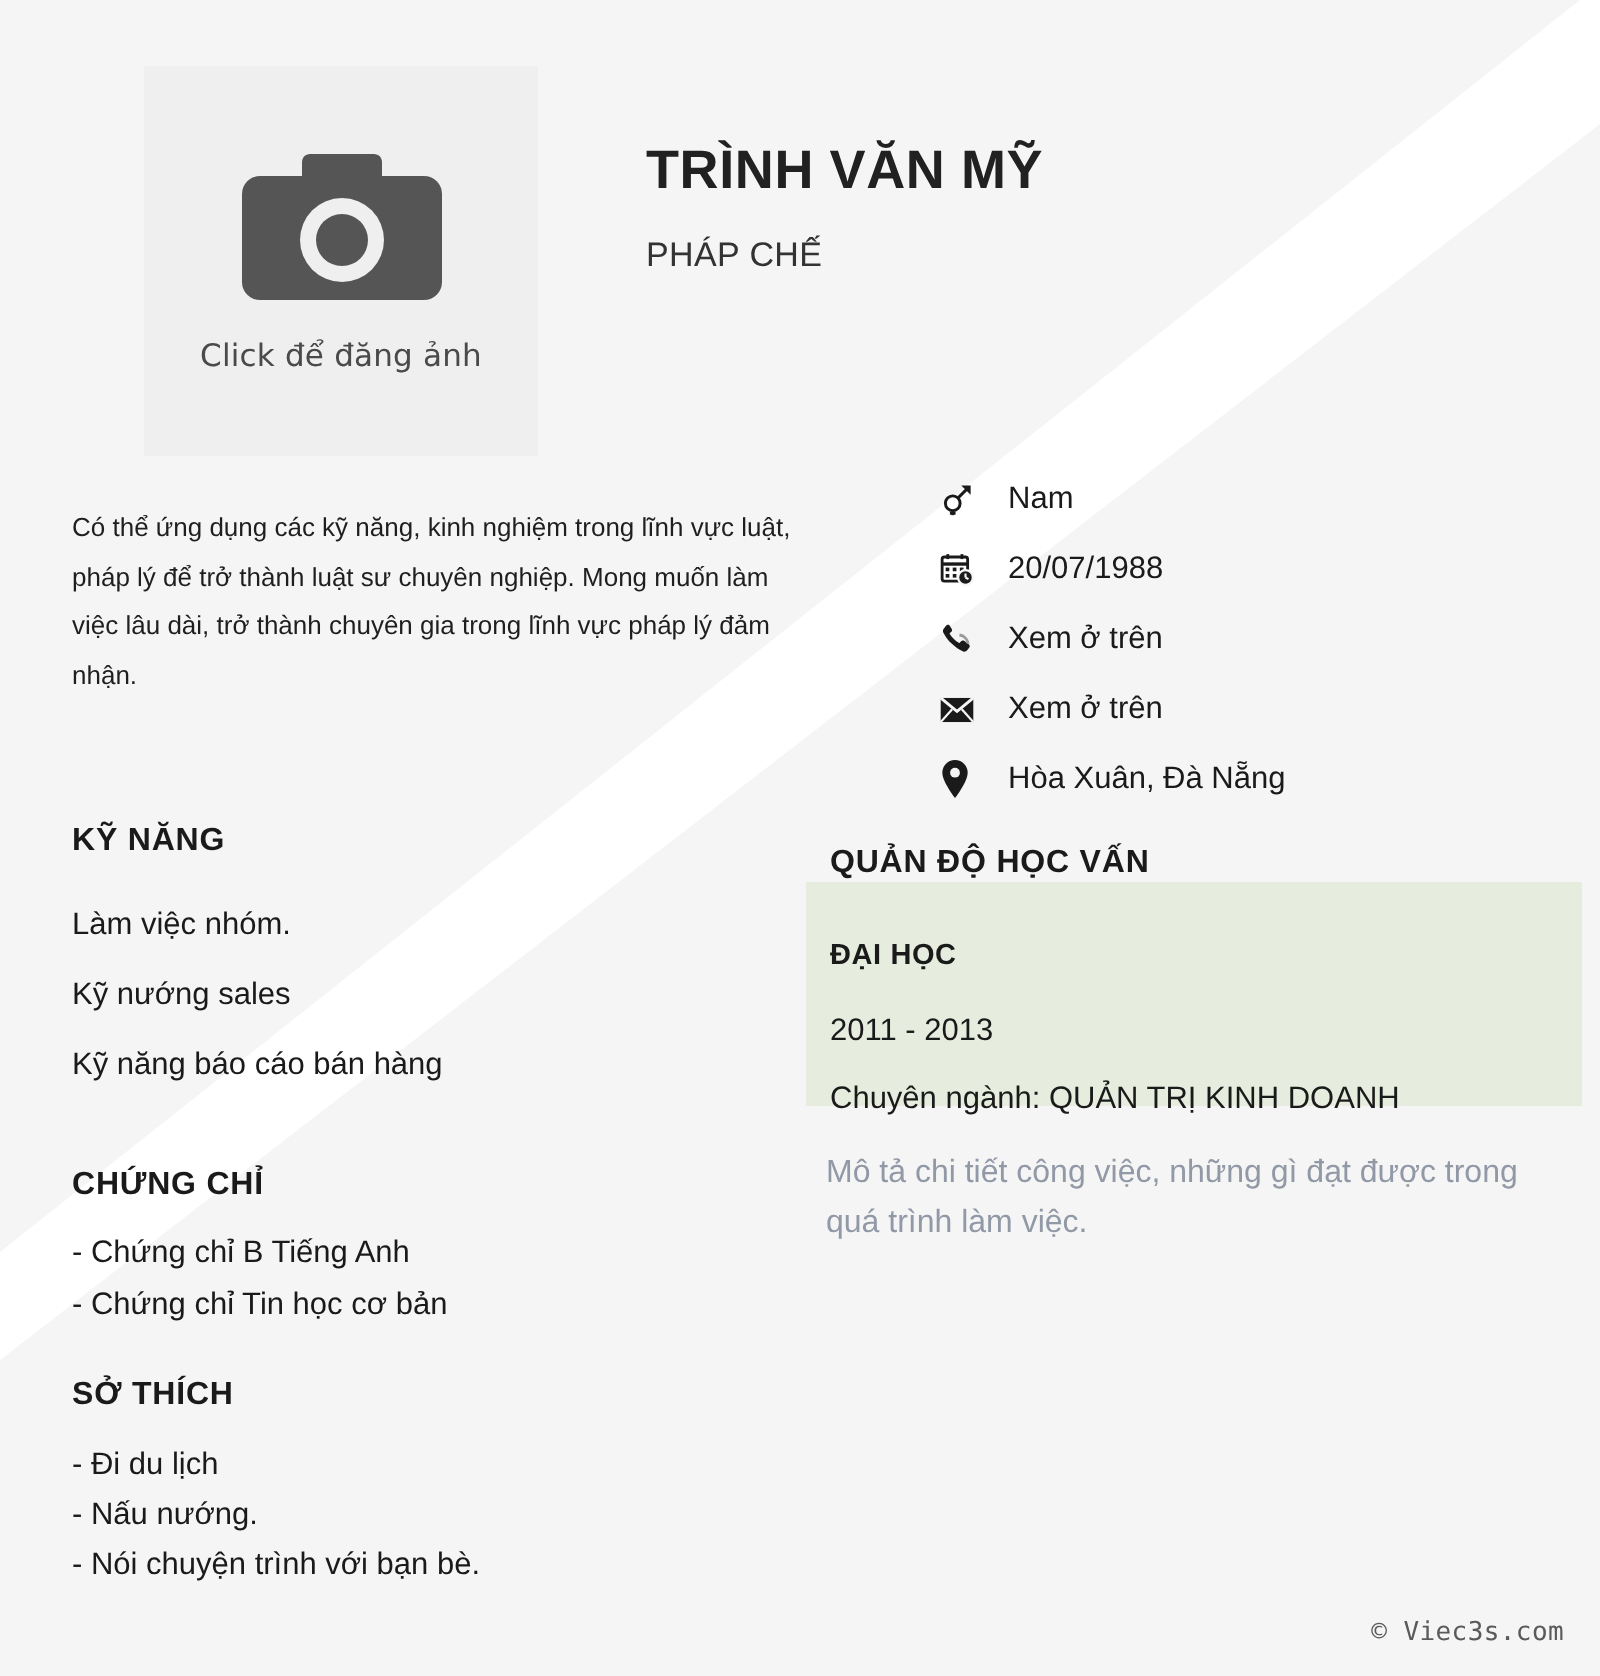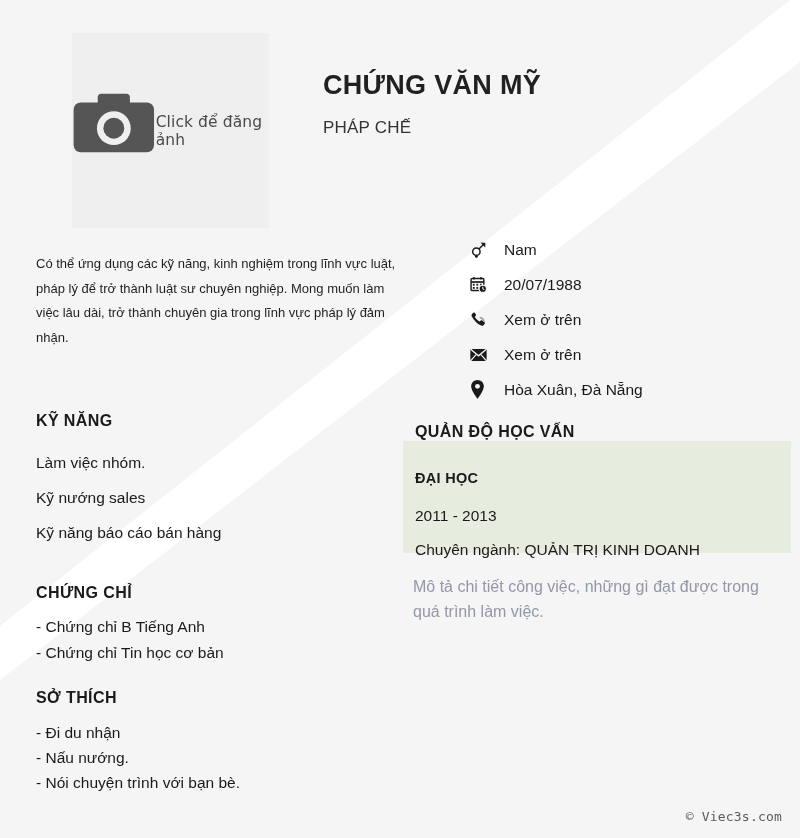--- a/index.html
+++ b/index.html
@@ -60,21 +60,21 @@
 
   
   .photo-box {
     position: absolute;
     left: 72px;
     top: 33px;
     width: 197px;
     height: 195px;
     background: #efefef;
     display: flex;
-    flex-direction: row;
+    flex-direction: column;
     align-items: center;
     justify-content: center;
     cursor: pointer;
   }
   .camera-icon {
     display: block;
     margin-bottom: 12px;
   }
   .photo-caption {
     font-size: 15.5px;
@@ -220,21 +220,21 @@
     <div class="photo-box">
       <svg class="camera-icon" width="104" height="82" viewBox="0 0 104 82" aria-hidden="true">
         <path fill="#555555" d="M36 2h32c2.2 0 4 1.8 4 4v8H32V6c0-2.2 1.8-4 4-4z"></path>
         <rect x="2" y="13" width="100" height="62" rx="9" ry="9" fill="#555555"></rect>
         <circle cx="52" cy="45" r="21" fill="#efefef"></circle>
         <circle cx="52" cy="45" r="13" fill="#555555"></circle>
       </svg>
       <span class="photo-caption">Click để đăng ảnh</span>
     </div>
 
-    <div class="cv-name">CHỨNG VĂN MỸ</div>
+    <div class="cv-name">TRÌNH VĂN MỸ</div>
     <div class="cv-position">PHÁP CHẾ</div>
 
     <div class="summary">Có thể ứng dụng các kỹ năng, kinh nghiệm trong lĩnh vực luật, pháp lý để trở thành luật sư chuyên nghiệp. Mong muốn làm việc lâu dài, trở thành chuyên gia trong lĩnh vực pháp lý đảm nhận.</div>
 
     <div class="contact-list">
 
       <div class="contact-row">
         <span class="contact-icon">
           <svg width="17" height="17" viewBox="0 0 24 24" aria-hidden="true">
             <circle cx="9" cy="15" r="5.2" fill="none" stroke="#1a1a1a" stroke-width="2.1"></circle>
@@ -304,21 +304,21 @@
     <div class="sec-heading" id="h-skills">KỸ NĂNG</div>
     <div class="sec-body-line" id="skill-0">Làm việc nhóm.</div>
     <div class="sec-body-line" id="skill-1">Kỹ nướng sales</div>
     <div class="sec-body-line" id="skill-2">Kỹ năng báo  cáo bán hàng</div>
 
     <div class="sec-heading" id="h-certs">CHỨNG CHỈ</div>
     <div class="sec-body-line" id="cert-1">- Chứng chỉ Tin học cơ bản</div>
     <div class="sec-body-line" id="cert-0">- Chứng chỉ B Tiếng Anh</div>
 
     <div class="sec-heading" id="h-hobbies">SỞ THÍCH</div>
-    <div class="sec-body-line" id="hobby-0">- Đi du nhận</div>
+    <div class="sec-body-line" id="hobby-0">- Đi du lịch</div>
     <div class="sec-body-line" id="hobby-1">- Nấu nướng.</div>
     <div class="sec-body-line" id="hobby-2">- Nói chuyện trình với bạn bè.</div>
 
     <div class="sec-heading" id="h-edu">QUẢN ĐỘ HỌC VẤN</div>
     <div class="sec-body-line" id="edu-degree">ĐẠI HỌC</div>
     <div class="sec-body-line" id="edu-years">2011 - 2013</div>
     <div class="sec-body-line" id="edu-major">Chuyên ngành: QUẢN TRỊ KINH DOANH</div>
     <div class="edu-desc"> Mô tả chi tiết công việc, những gì đạt được trong quá trình làm việc.</div>
 
     <div class="footer-mark">© Viec3s.com</div>

